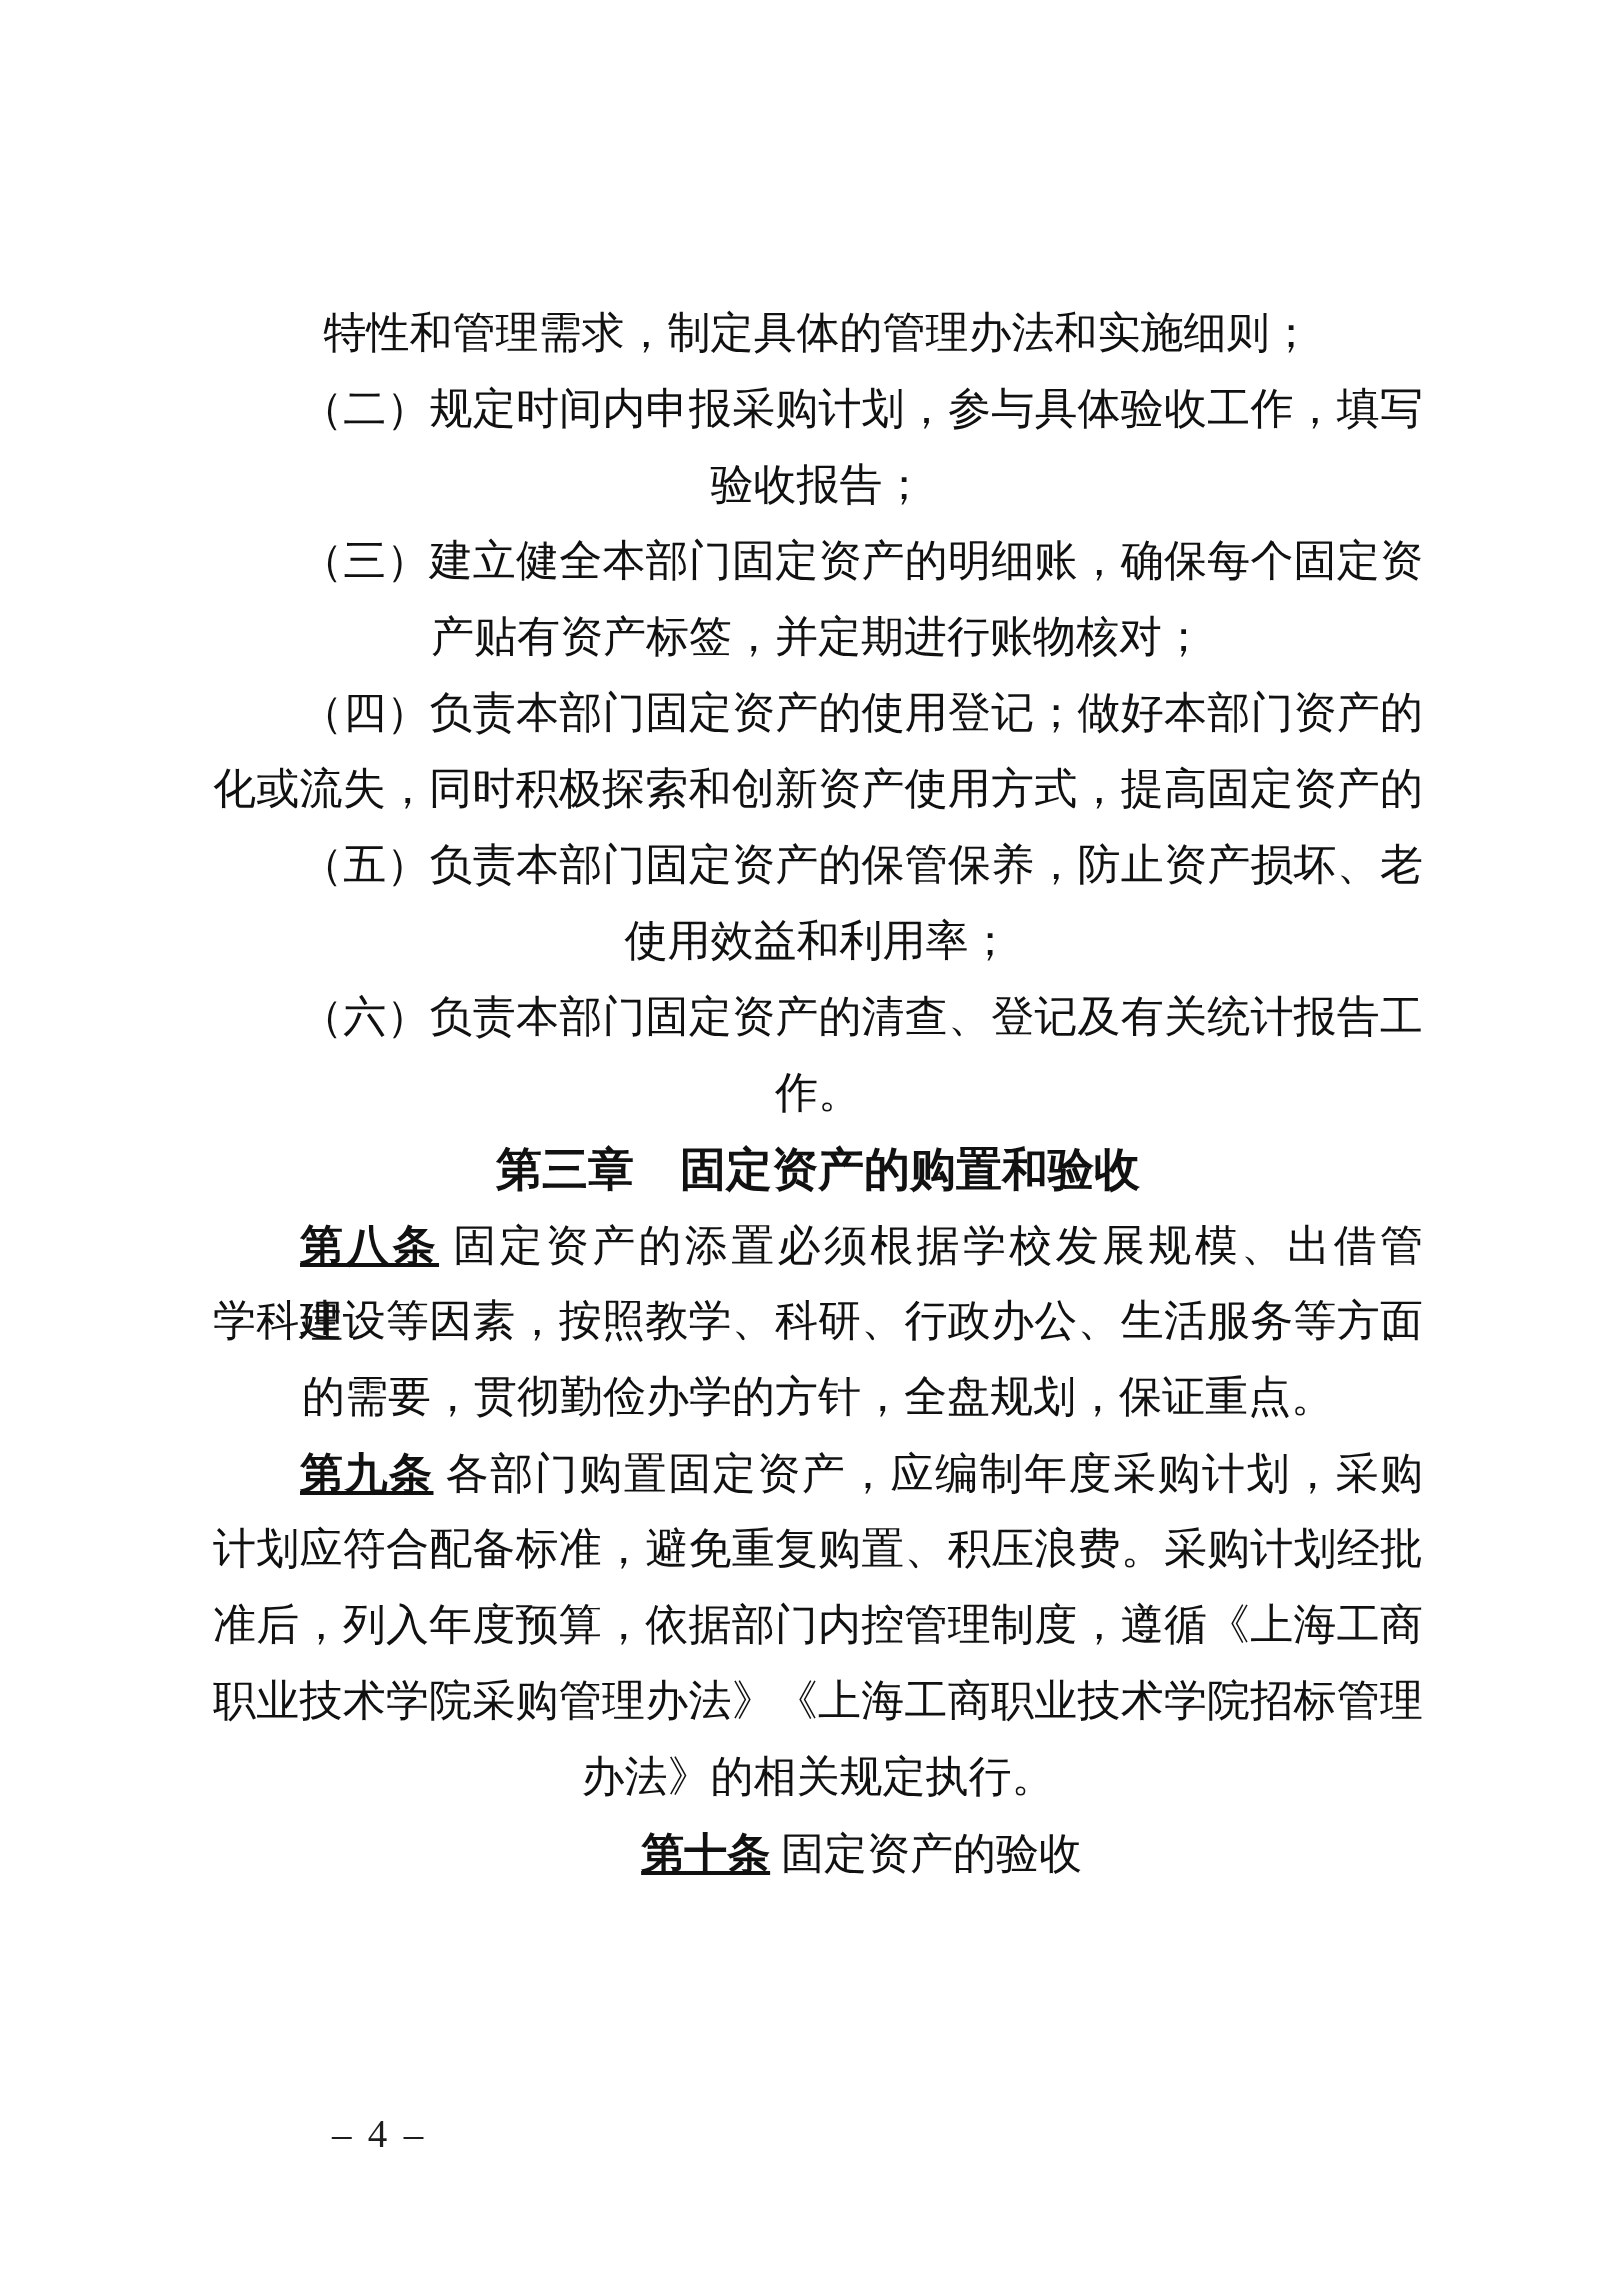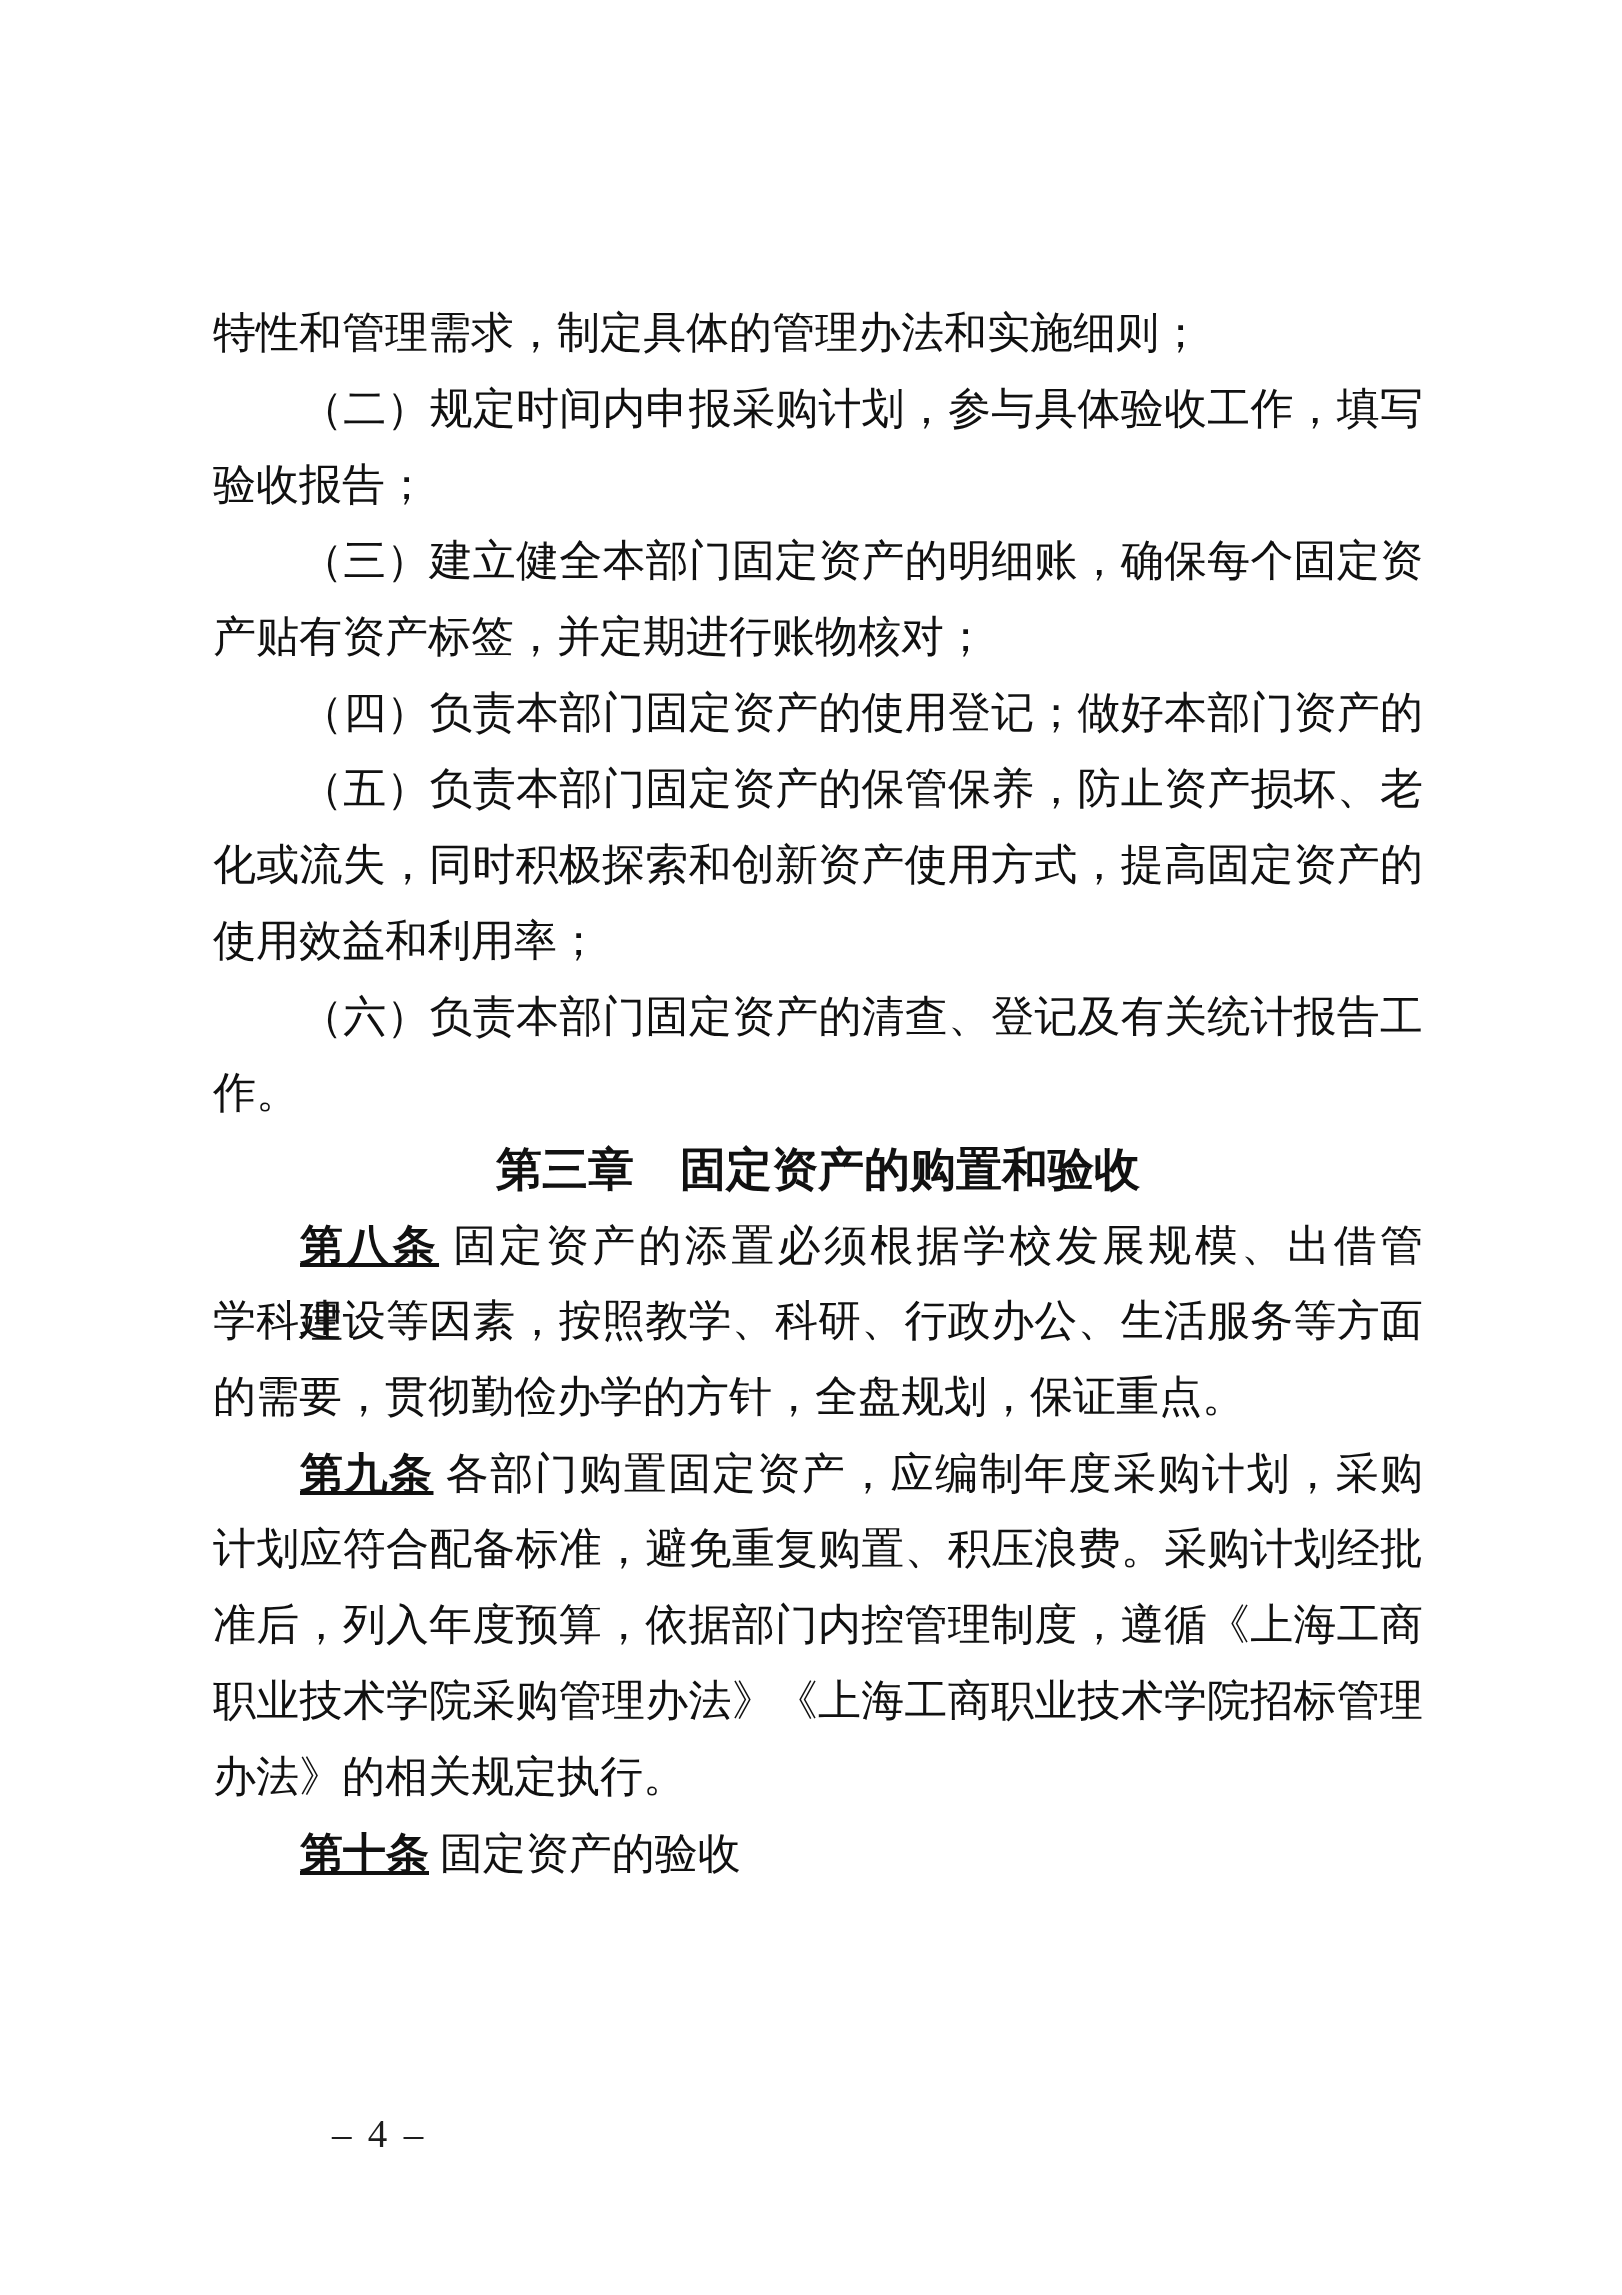--- a/index.html
+++ b/index.html
@@ -37,21 +37,21 @@
   }
   .line.indent {
     padding-left: 87px; 
   }
   .line.justify {
     text-align: justify;
     text-align-last: justify;
     text-justify: inter-character;
   }
   .line.flush {
-    text-align: left;
+    text-align: center;
   }
   .line.heading {
     font-size: 46px;
     font-weight: 700;
     text-align: center;
     font-family: "Liberation Sans", "DejaVu Sans", sans-serif;
   }
   .bold {
     font-weight: 700;
     font-family: "Liberation Sans", "DejaVu Sans", sans-serif;
@@ -73,22 +73,22 @@
 <body>
 
 <div class="page">
   <div class="content">
       <div class="line flush"><span>特性和管理需求，制定具体的管理办法和实施细则；</span></div>
       <div class="line justify indent"><span>（二）规定时间内申报采购计划，参与具体验收工作，填写</span></div>
       <div class="line flush"><span>验收报告；</span></div>
       <div class="line justify indent"><span>（三）建立健全本部门固定资产的明细账，确保每个固定资</span></div>
       <div class="line flush"><span>产贴有资产标签，并定期进行账物核对；</span></div>
       <div class="line justify indent"><span>（四）负责本部门固定资产的使用登记；做好本部门资产的</span></div>
+      <div class="line justify"><span>化或流失，同时积极探索和创新资产使用方式，提高固定资产的</span></div>
       <div class="line justify indent"><span>（五）负责本部门固定资产的保管保养，防止资产损坏、老</span></div>
-      <div class="line justify"><span>化或流失，同时积极探索和创新资产使用方式，提高固定资产的</span></div>
       <div class="line flush"><span>使用效益和利用率；</span></div>
       <div class="line justify indent"><span>（六）负责本部门固定资产的清查、登记及有关统计报告工</span></div>
       <div class="line flush"><span>作。</span></div>
       <div class="line heading"><span>第三章　固定资产的购置和验收</span></div>
       <div class="line justify indent"><span class="bold">第八条</span><span> 固定资产的添置必须根据学校发展规模、出借管理、</span></div>
       <div class="line justify"><span>学科建设等因素，按照教学、科研、行政办公、生活服务等方面</span></div>
       <div class="line flush"><span>的需要，贯彻勤俭办学的方针，全盘规划，保证重点。</span></div>
       <div class="line justify indent"><span class="bold">第九条</span><span> 各部门购置固定资产，应编制年度采购计划，采购</span></div>
       <div class="line justify"><span>计划应符合配备标准，避免重复购置、积压浪费。采购计划经批</span></div>
       <div class="line justify"><span>准后，列入年度预算，依据部门内控管理制度，遵循《上海工商</span></div>

